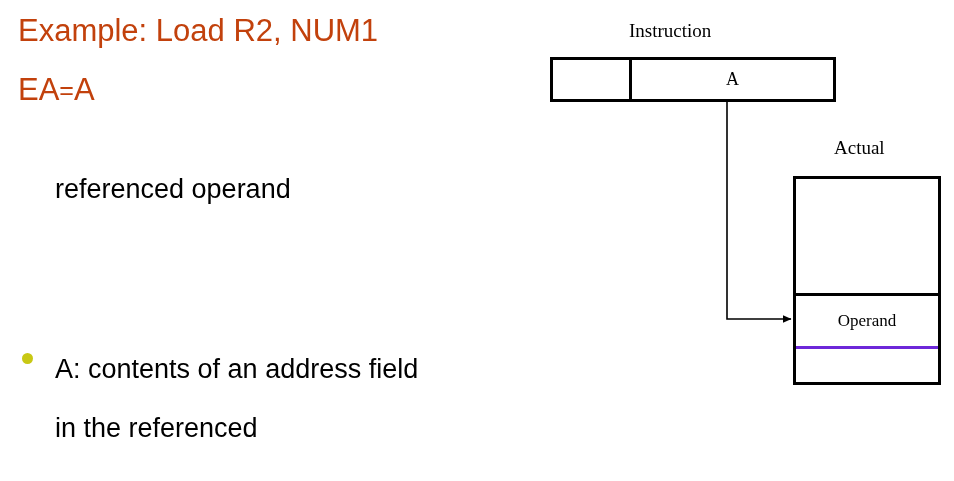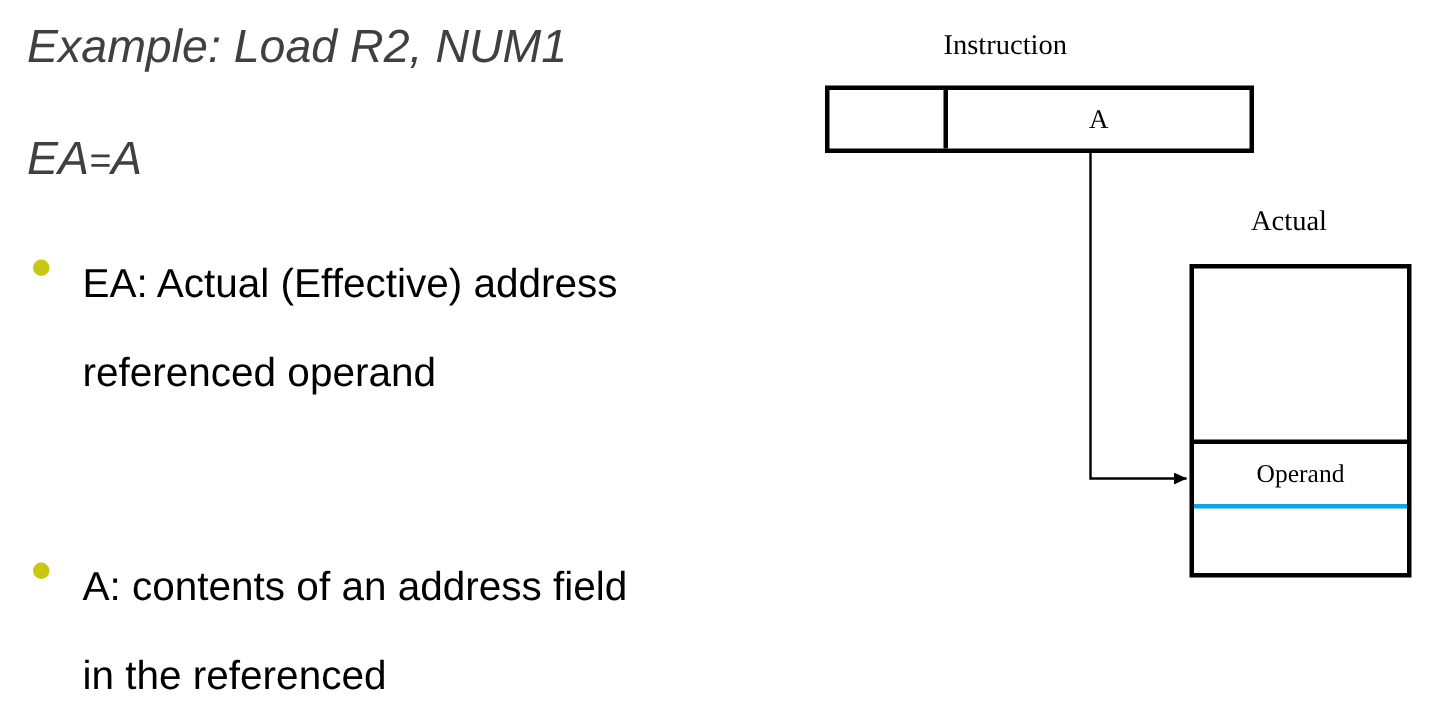--- a/index.html
+++ b/index.html
@@ -14,42 +14,41 @@
     height: 481px;
     background: #ffffff;
     overflow: hidden;
     font-family: "Liberation Sans", sans-serif;
     -webkit-font-smoothing: antialiased;
   }
 
   
   .title-line {
     position: absolute;
-    color: #404040;
+    color: #c2410c;
     font-family: "Liberation Sans", sans-serif;
     font-size: 31px;
     font-weight: 400;
     letter-spacing: 0px;
     white-space: nowrap;
-    font-style: italic;
   }
   #title-main { left: 18px; top: 13px; }
-  #title-sub  { left: 18px; top: 88px; }
+  #title-sub  { left: 18px; top: 72px; }
   #title-sub .eq {
     font-size: 25px;
     vertical-align: 1px;
   }
 
   .bullet-block {
     position: absolute;
     left: 18px;
     width: 520px;
   }
   #bullet-1 { top: 160px; }
-  #bullet-2 { top: 362px; }
+  #bullet-2 { top: 340px; }
 
   .bullet-row {
     position: relative;
     display: block;
   }
   .bullet-marker {
     position: absolute;
     left: 4px;
     top: 13px;
     width: 11px;
@@ -131,21 +130,21 @@
   .mem-row {
     box-sizing: border-box;
     display: flex;
     align-items: center;
     justify-content: center;
     font-family: "Liberation Serif", serif;
     font-size: 17px;
     color: #000000;
   }
   #mem-row-top    { height: 117px; border-bottom: 3px solid #000000; }
-  #mem-row-operand{ height: 43px;  border-bottom: 3px solid #0ea5e9; }
+  #mem-row-operand{ height: 53px;  border-bottom: 3px solid #6d28d9; }
   #mem-row-bottom { flex: 1; }
 
   
   #arrow-svg {
     position: absolute;
     left: 0;
     top: 0;
     width: 434px;
     height: 420px;
     overflow: visible;
@@ -155,24 +154,20 @@
 </head>
 <body>
 
 <div id="slide">
 
   <div class="title-line" id="title-main">Example: Load R2, NUM1</div>
 
   <div class="title-line" id="title-sub"><span>EA</span><span class="eq">=</span><span>A</span></div>
 
   <div class="bullet-block" id="bullet-1">
-    <div class="bullet-row">
-      <span class="bullet-marker"></span>
-      <span class="bullet-text">EA: Actual (Effective) address</span>
-    </div>
     <div class="bullet-row">
       <span class="bullet-text">referenced operand</span>
     </div>
   </div>
 
   <div class="bullet-block" id="bullet-2">
     <div class="bullet-row">
       <span class="bullet-marker"></span>
       <span class="bullet-text">A: contents of an address field</span>
     </div>

